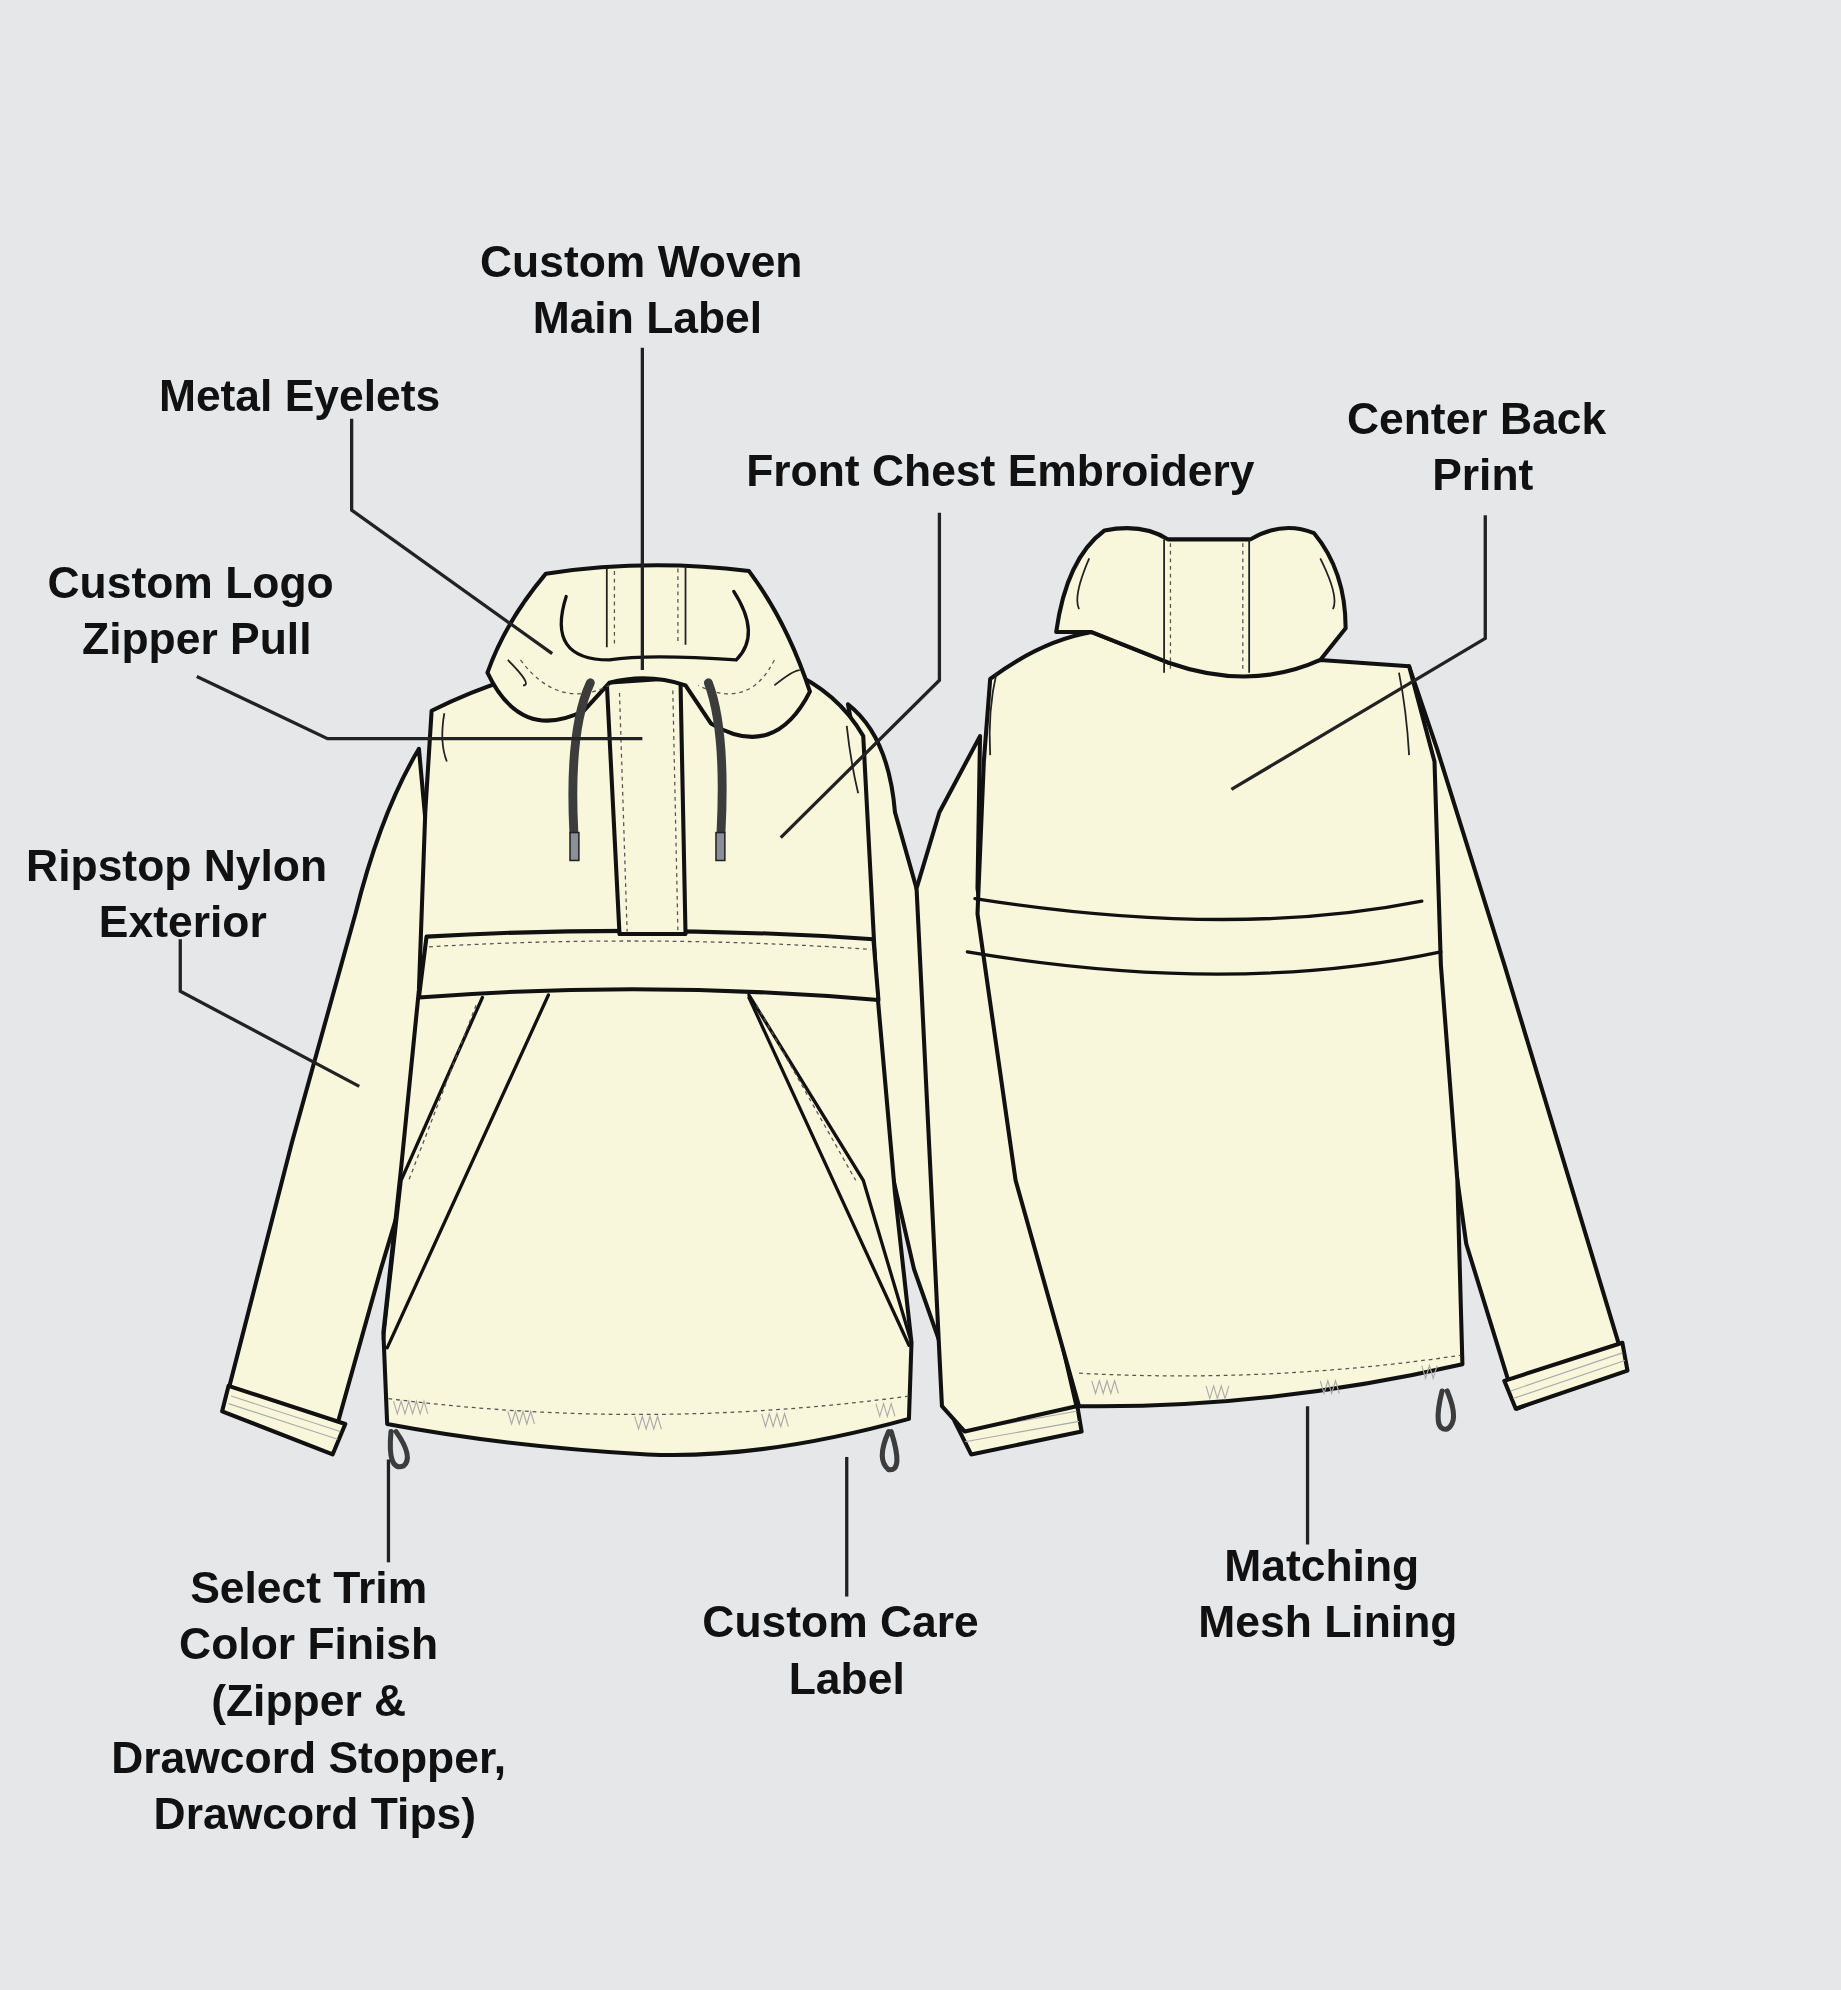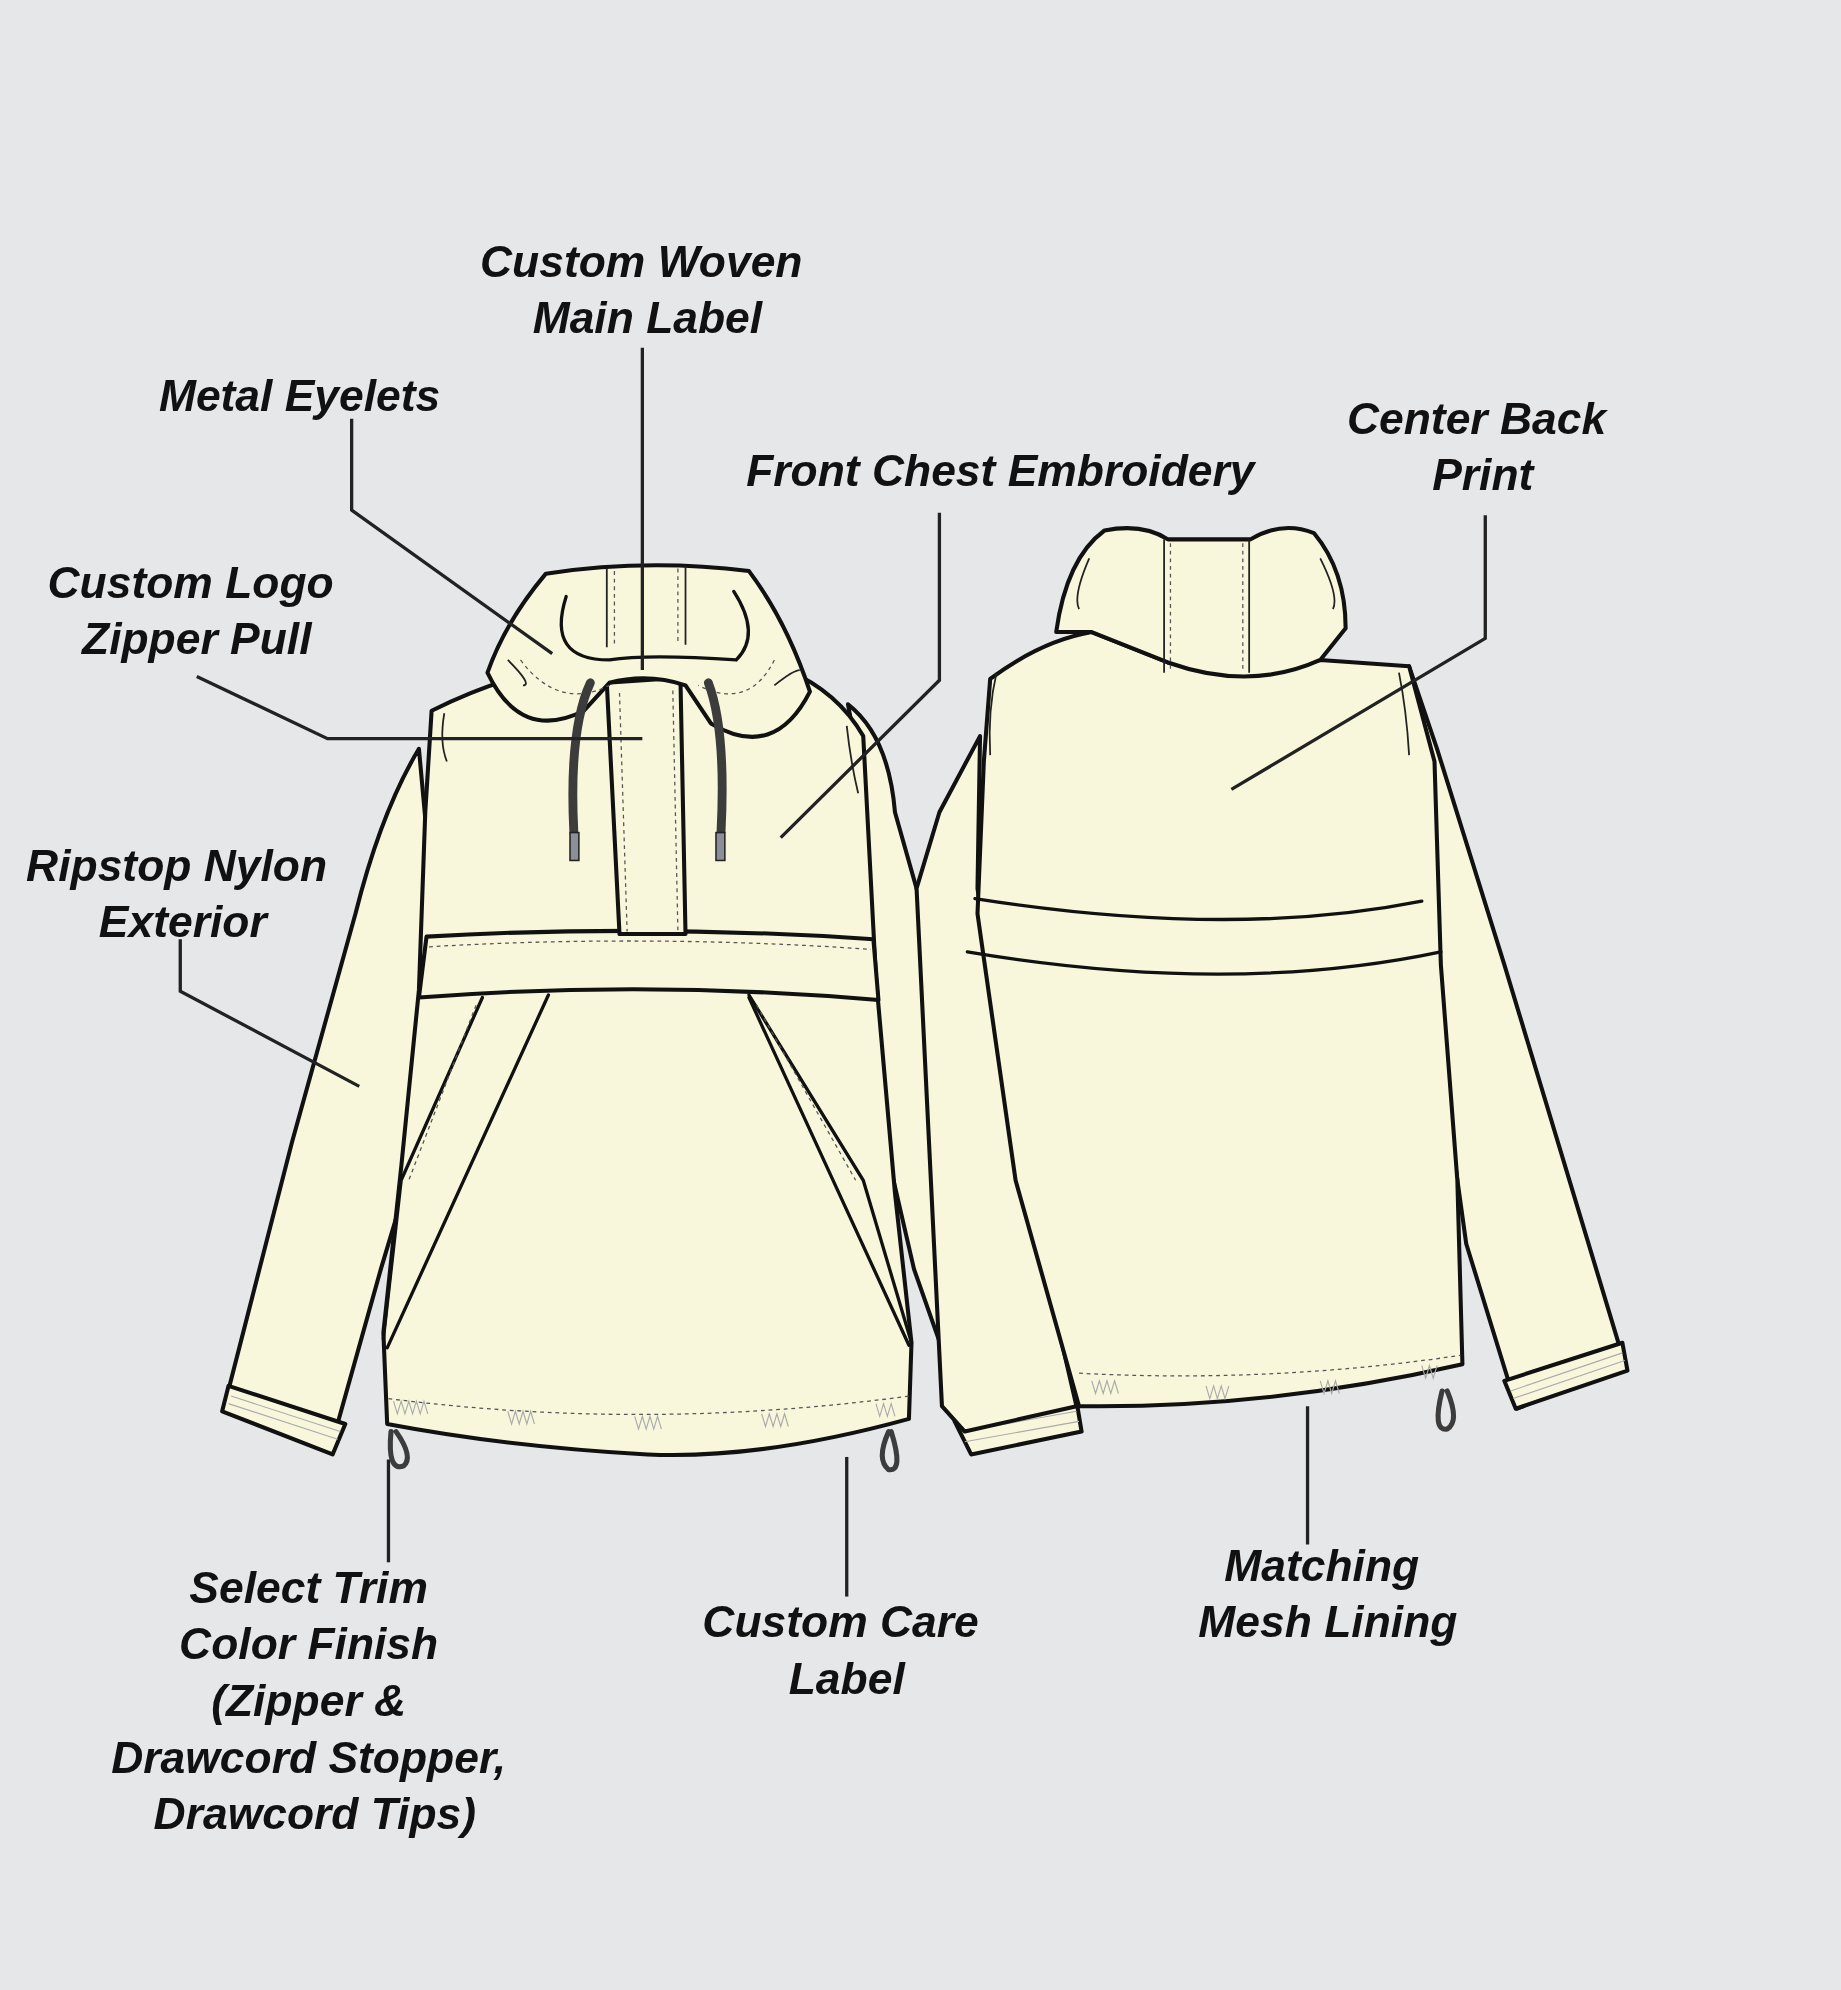--- a/index.html
+++ b/index.html
@@ -1,17 +1,17 @@
 <!DOCTYPE html>
 <html><head>
 <meta charset="utf-8">
 <style>
   html, body { margin: 0; padding: 0; background: #e6e7e9; }
   body { width: 1842px; height: 1990px; overflow: hidden; }
-  .stage { position: relative; width: 1838px; height: 1990px; background: #e6e7e9; font-style: italic; }
+  .stage { position: relative; width: 1838px; height: 1990px; background: #e6e7e9; }
   svg.art { position: absolute; left: 0; top: 0; width: 1842px; height: 1990px; }
   .lbl { font-family: "Liberation Sans", sans-serif; font-weight: 700; fill: #111; font-size: 35px; }
   .o { fill: #f8f7dc; stroke: #111; stroke-width: 3.2; stroke-linejoin: round; stroke-linecap: round; }
   .l { fill: none; stroke: #111; stroke-width: 2.6; stroke-linecap: round; }
   .thin { fill: none; stroke: #222; stroke-width: 1.4; }
   .st { fill: none; stroke: #555; stroke-width: 1; stroke-dasharray: 3 3; }
   .ld { fill: none; stroke: #222; stroke-width: 2.6; }
   .cord { fill: none; stroke: #3c3c3c; stroke-width: 7; stroke-linecap: round; }
   .tip { fill: #8a8f98; stroke: #222; stroke-width: 1.2; }
   .rib { fill: none; stroke: #aaa; stroke-width: 0.9; }

